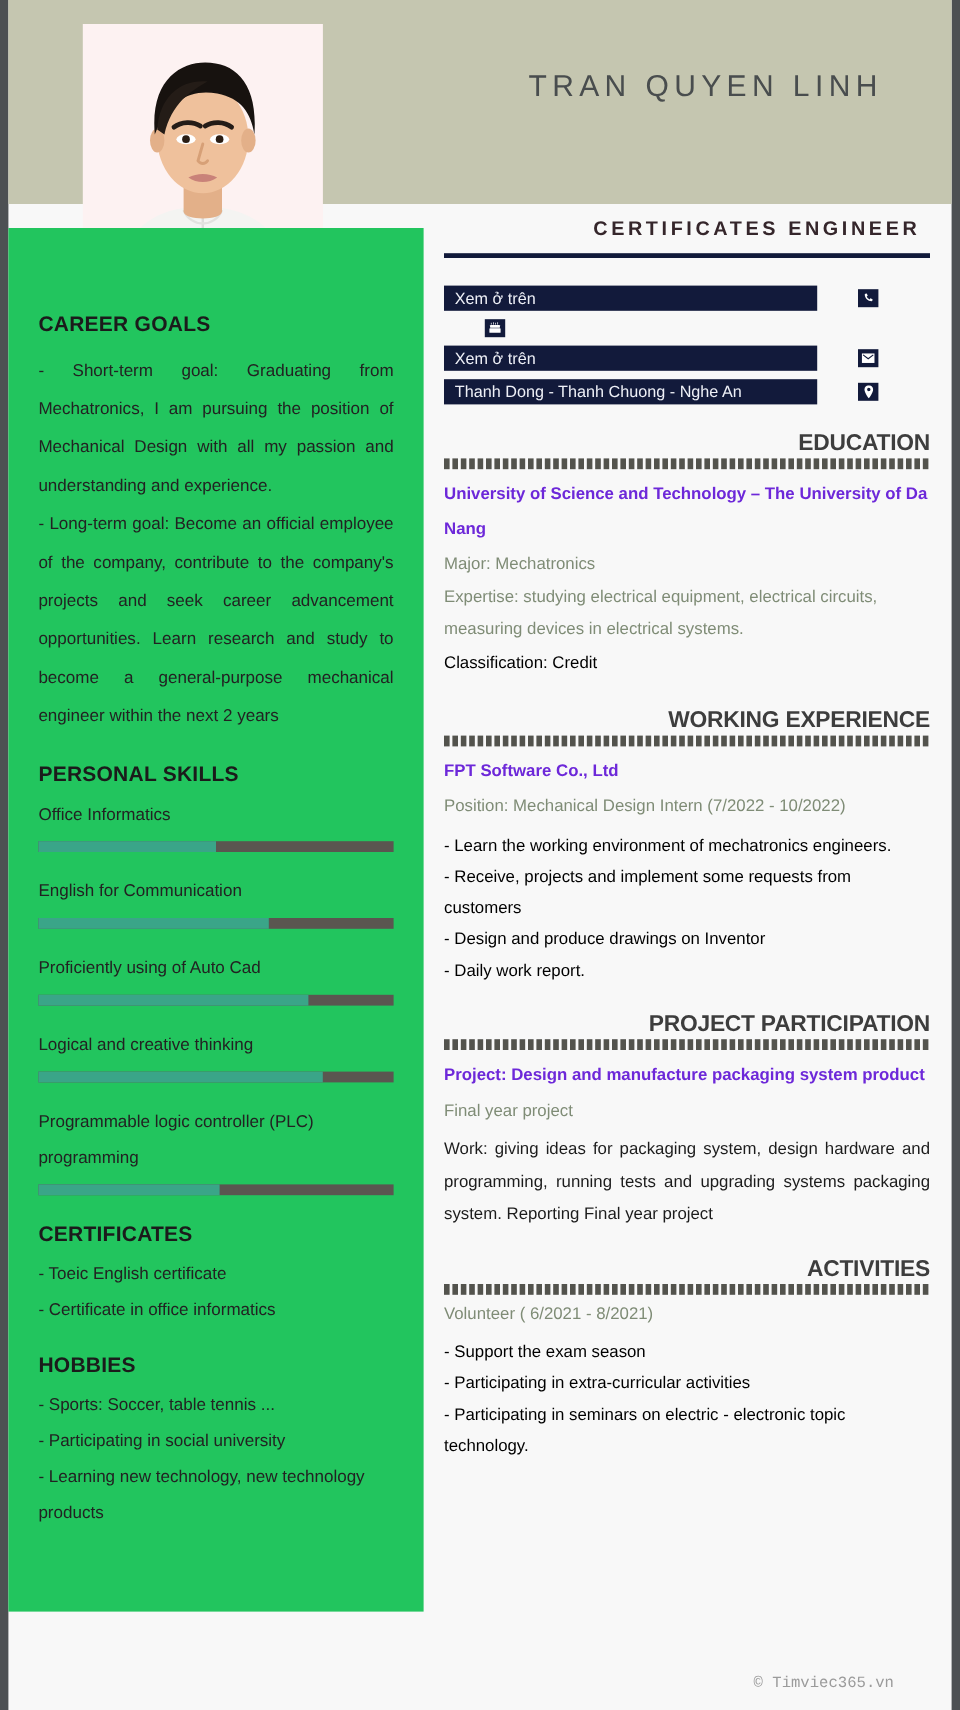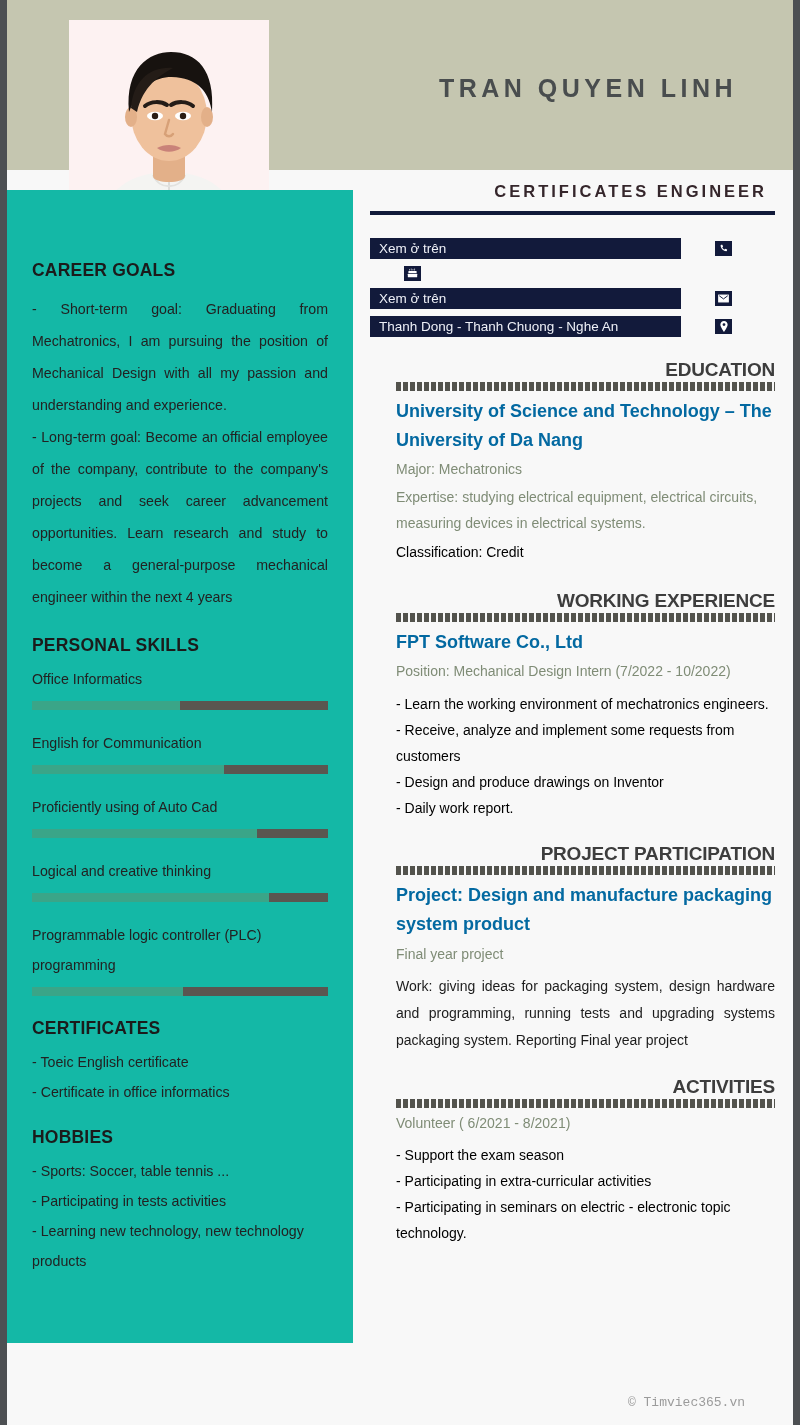--- a/index.html
+++ b/index.html
@@ -35,44 +35,44 @@
 
   
   .header-band {
     position: absolute;
     left: 7px; top: 0;
     width: 786px; height: 170px;
     background: #c5c6b0;
   }
   .header-name {
     position: absolute;
-    left: 388px; top: 74px;
+    left: 388px; top: 58px;
     width: 400px;
     text-align: center;
     font-size: 25px;
-    font-weight: bold;
+    font-weight: normal;
     letter-spacing: 4.5px;
     color: #494d4e;
   }
 
   .photo {
     position: absolute;
     left: 69px; top: 20px;
     width: 200px; height: 211px;
     background: #fdf2f2;
     overflow: hidden;
   }
 
   
   .sidebar {
     position: absolute;
     left: 7px; top: 190px;
     width: 346px;
     height: 1153px;
-    background: #14b8a6;
+    background: #22c55e;
     padding: 0 25px;
   }
   .side-h {
     font-size: 17.5px;
     font-weight: bold;
     color: #1b1b1b;
     letter-spacing: 0.2px;
   }
   .side-p {
     font-size: 14.2px;
@@ -147,42 +147,42 @@
     color: #fff;
     display: flex;
     align-items: center;
     justify-content: center;
     font-size: 10px;
     line-height: 1;
   }
   .c-ico svg { display: block; }
 
   
-  .sec { margin-top: 22px; margin-left: 26px; }
+  .sec { margin-top: 22px; }
   .sec-title {
     text-align: right;
     font-size: 19px;
     font-weight: bold;
     color: #3d3d3d;
     letter-spacing: -0.2px;
   }
   .sec-rule {
     height: 9px;
     margin-top: 1px;
     width: 100%;
     background-image:
       repeating-linear-gradient(to right, #4a4a44 0 5px, transparent 5px 7px);
     background-size: 7px 2px;
     background-repeat: repeat;
     opacity: .95;
   }
   .r-bold {
-    font-size: 18px;
+    font-size: 14px;
     font-weight: bold;
-    color: #0369a1;
+    color: #6d28d9;
     line-height: 29px;
     margin-top: 6px;
   }
   .r-muted {
     font-size: 14px;
     color: #7f8c76;
     line-height: 29px;
   }
   .r-text {
     font-size: 14px;
@@ -248,21 +248,21 @@
     </svg>
   </div>
 
   <div class="sidebar">
 
     <div style="height:70px"></div>
 
     <div class="side-h">CAREER GOALS</div>
     <div style="height:12px"></div>
     <div class="side-p">-   Short-term   goal:   Graduating   from Mechatronics, I am pursuing the position of Mechanical Design with all my passion and understanding and experience.</div>
-    <div class="side-p">-   Long-term  goal:  Become  an  official employee of the company, contribute to the company's  projects  and  seek  career advancement opportunities. Learn research and  study  to  become  a  general-purpose mechanical engineer within the next 4 years</div>
+    <div class="side-p">-   Long-term  goal:  Become  an  official employee of the company, contribute to the company's  projects  and  seek  career advancement opportunities. Learn research and  study  to  become  a  general-purpose mechanical engineer within the next 2 years</div>
 
     <div style="height:22px"></div>
     <div class="side-h">PERSONAL SKILLS</div>
 
     <div style="height:8px"></div>
     <div>
       <div class="skill-label">Office Informatics</div>
       <div class="bar-track">
         <div class="bar-fill" style="width:50%"></div>
       </div>
@@ -299,21 +299,21 @@
     <div style="height:22px"></div>
     <div class="side-h">CERTIFICATES</div>
     <div style="height:8px"></div>
     <div class="side-li">- Toeic English certificate</div>
     <div class="side-li">- Certificate in office informatics</div>
 
     <div style="height:20px"></div>
     <div class="side-h">HOBBIES</div>
     <div style="height:8px"></div>
     <div class="side-li">- Sports: Soccer, table tennis ...</div>
-    <div class="side-li">- Participating in tests activities</div>
+    <div class="side-li">- Participating in social university</div>
     <div class="side-li">- Learning new technology, new technology products</div>
   </div>
 
   <div class="right">
 
     <div class="job-title">CERTIFICATES ENGINEER</div>
     <div class="job-rule"></div>
 
     <div class="contacts">
 
@@ -368,21 +368,21 @@
       <div class="r-text" style="line-height:32px">Classification: Credit</div>
     </div>
 
     <div class="sec">
       <div class="sec-title">WORKING EXPERIENCE</div>
       <div class="sec-rule"></div>
       <div class="r-bold">FPT Software Co., Ltd</div>
       <div class="r-muted" style="line-height:28px">Position: Mechanical Design Intern (7/2022 - 10/2022)</div>
       <div style="height:6px"></div>
       <div class="r-text">- Learn the working environment of mechatronics engineers.</div>
-      <div class="r-text">- Receive, analyze and implement some requests from customers</div>
+      <div class="r-text">- Receive, projects and implement some requests from customers</div>
       <div class="r-text">- Design and produce drawings on Inventor</div>
       <div class="r-text">- Daily work report.</div>
     </div>
 
     <div class="sec">
       <div class="sec-title">PROJECT PARTICIPATION</div>
       <div class="sec-rule"></div>
       <div class="r-bold">Project: Design and manufacture packaging system product</div>
       <div class="r-muted" style="line-height:30px">Final year project</div>
       <div style="height:4px"></div>

